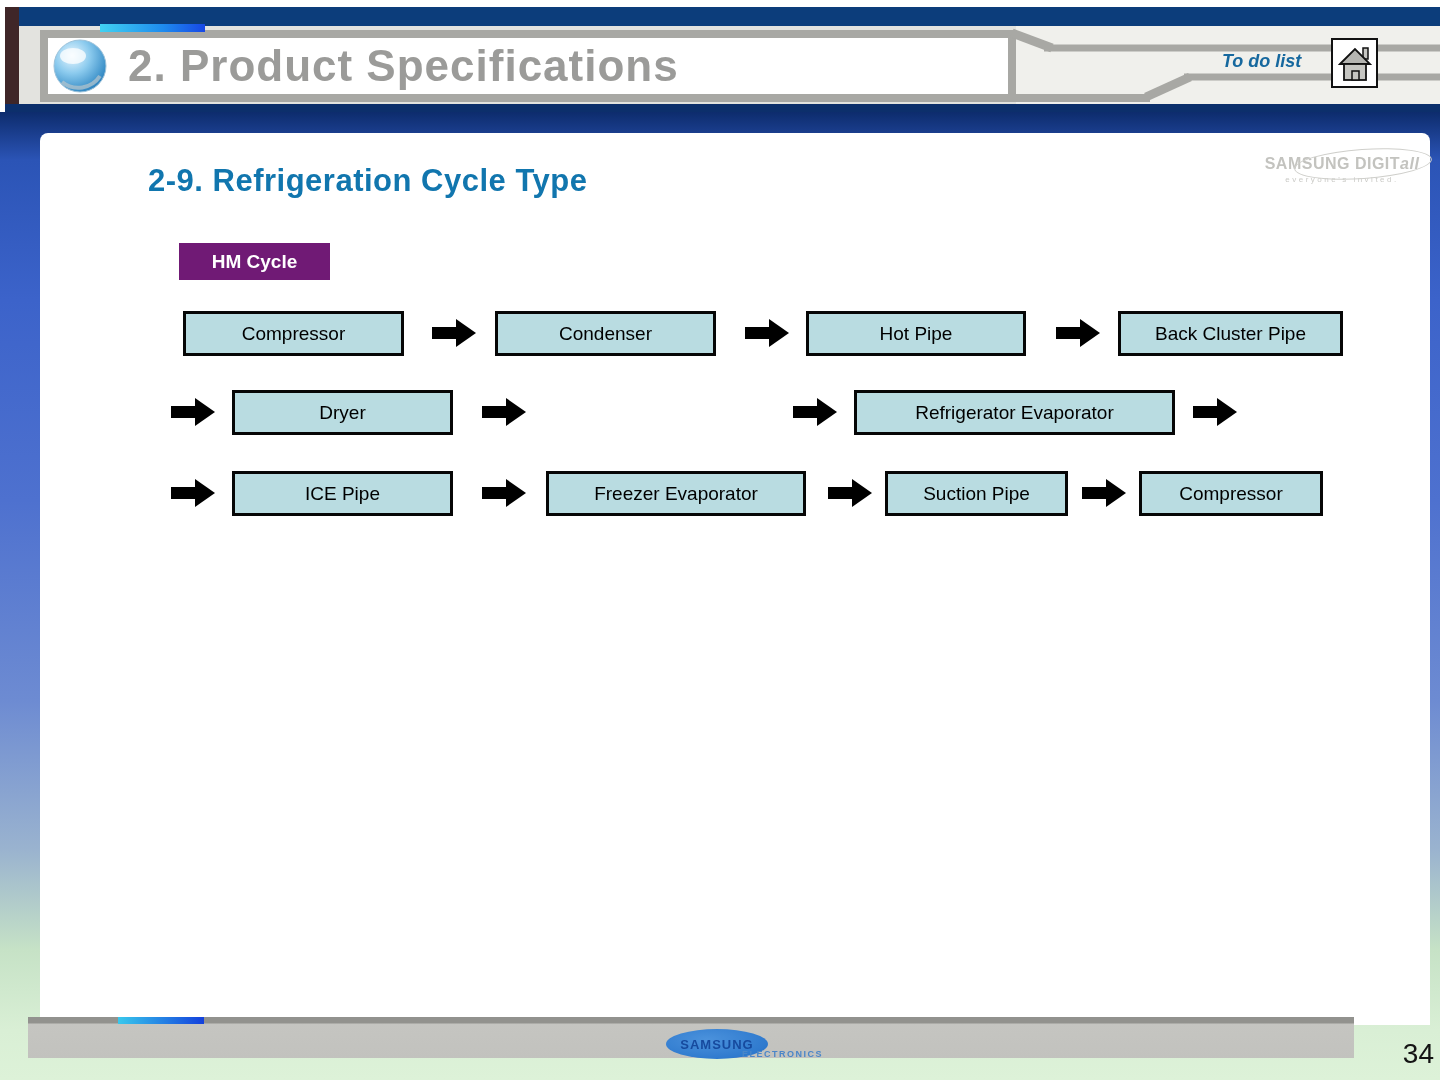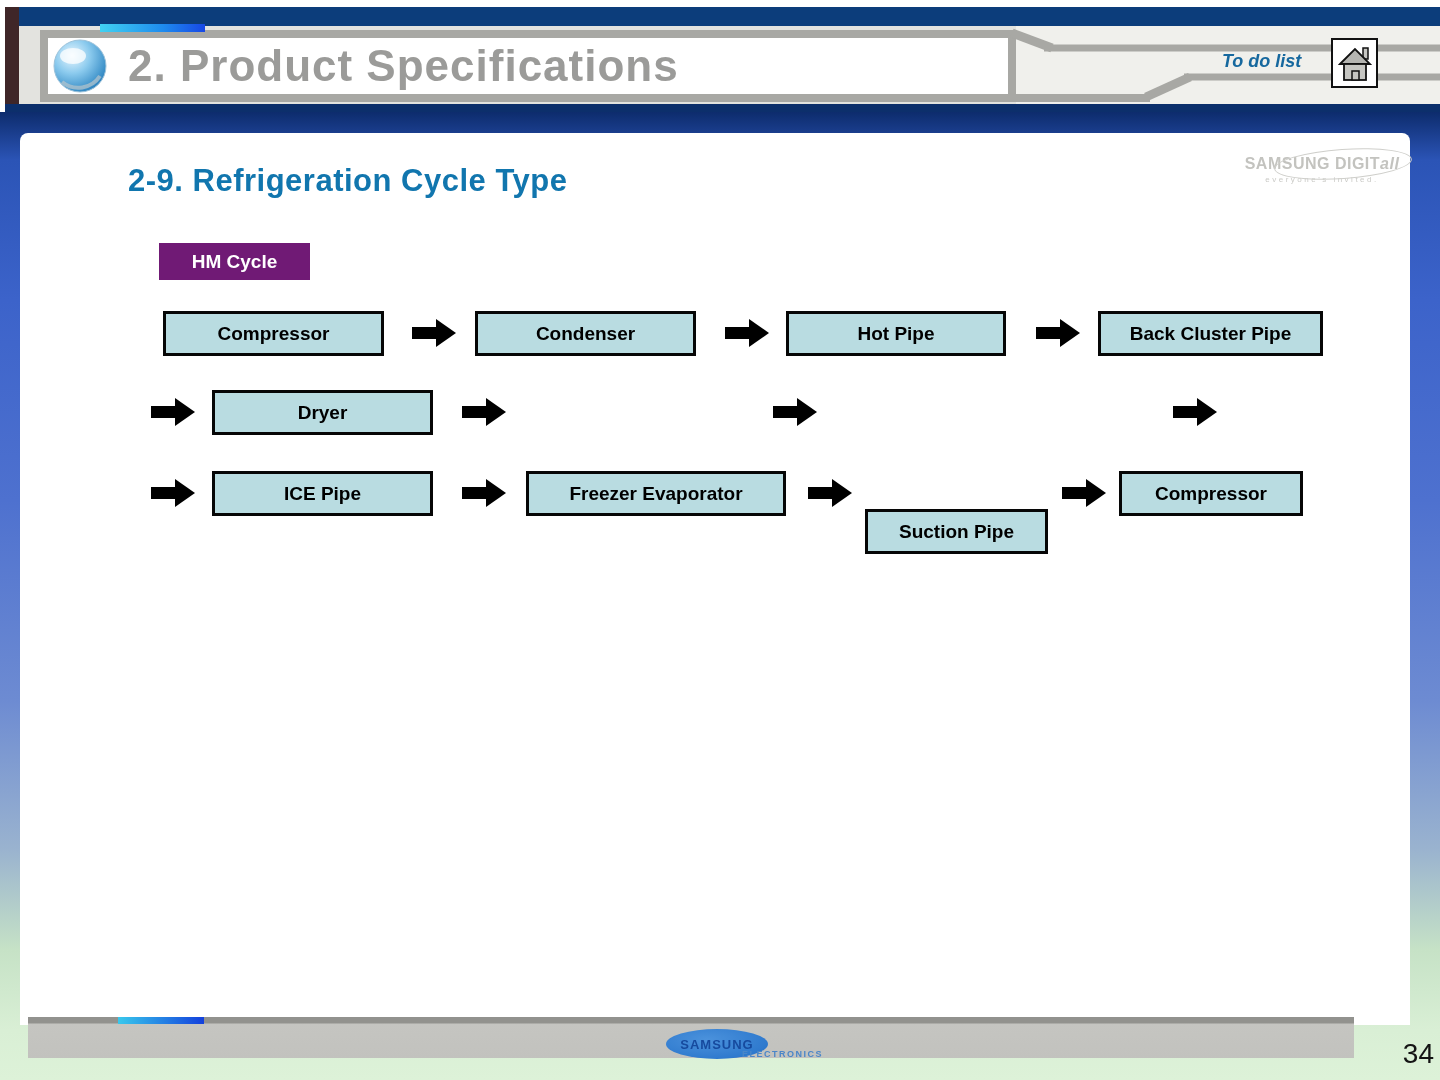--- a/index.html
+++ b/index.html
@@ -16,40 +16,40 @@
 
   .header-svg { position:absolute; left:0; top:0; }
   svg text { font-family:"Liberation Sans", sans-serif; }
 
   .todo-link { position:absolute; left:1222px; top:51px; font-size:18px; font-weight:bold;
     color:#16689e; cursor:pointer;font-style:italic; }
   .home-btn { position:absolute; left:1331px; top:38px; width:47px; height:50px;
     background:#ffffff; border:2px solid #111; display:flex; align-items:center;
     justify-content:center; cursor:pointer; }
 
-  .panel { position:absolute; left:20px; top:133px; width:1390px; height:892px;
+  .panel { position:absolute; left:40px; top:133px; width:1390px; height:892px;
     background:#ffffff; border-radius:8px 8px 0 0; }
 
   .slide-title { position:absolute; left:108px; top:30px; font-size:31px; font-weight:bold;
     color:#1176ae; letter-spacing:0.5px; }
 
   .digitall { position:absolute; left:1222px; top:22px; width:160px; text-align:center; }
   .digitall-l1 { font-size:16px; font-weight:bold; color:#c3c3bf; letter-spacing:0.5px; white-space:nowrap; }
   .digitall-l1 .suffix { font-style:italic; font-weight:bold; }
   .digitall-l2 { font-size:8px; color:#cacac6; letter-spacing:2.5px; margin-top:2px; }
   .digitall-ellipse { position:absolute; left:32px; top:-6px; width:138px; height:30px;
     border:1.5px solid #cfcfcb; border-radius:50%; transform:rotate(-4deg); }
 
   .hm-label { position:absolute; left:139px; top:110px; width:151px; height:37px;
     background:#701a75; color:#ffffff; font-size:19px; font-weight:bold;
     display:flex; align-items:center; justify-content:center; }
 
   .fbox { position:absolute; height:45px; background:#b9dce1; border:3px solid #060606;
     display:flex; align-items:center; justify-content:center;
-    font-size:19px; font-weight:bold; color:#000; white-space:nowrap; }
+    font-size:19px; font-weight:normal; color:#000; white-space:nowrap; }
 
   .arrow { position:absolute; width:44px; height:28px; }
   .arrow::before { content:""; position:absolute; left:0; top:8px; width:24px; height:12px; background:#000; }
   .arrow::after { content:""; position:absolute; left:24px; top:0; width:0; height:0;
     border-top:14px solid transparent; border-bottom:14px solid transparent; border-left:20px solid #000; }
 
   .footer-bar { position:absolute; left:28px; top:1017px; width:1326px; height:41px;
     background:linear-gradient(180deg,#92928e 0px,#92928e 6px,#c5c5c1 7px,#c2c2be 41px); }
   .footer-accent { position:absolute; left:118px; top:1017px; width:86px; height:7px;
     background:linear-gradient(90deg,#38c8ec,#1340dc); }
@@ -137,28 +137,29 @@
   <div class="fbox" style="left:455px; top:178px; width:221px;">Condenser</div>
   <div class="arrow" style="left:705px; top:186px;"></div>
   <div class="fbox" style="left:766px; top:178px; width:220px;">Hot Pipe</div>
   <div class="arrow" style="left:1016px; top:186px;"></div>
   <div class="fbox" style="left:1078px; top:178px; width:225px;">Back Cluster Pipe</div>
 
   <div class="arrow" style="left:131px; top:265px;"></div>
   <div class="fbox" style="left:192px; top:257px; width:221px;">Dryer</div>
   <div class="arrow" style="left:442px; top:265px;"></div>
   <div class="arrow" style="left:753px; top:265px;"></div>
+  <div class="fbox" style="left:814px; top:257px; width:321px;">Refrigerator Evaporator</div>
   <div class="arrow" style="left:1153px; top:265px;"></div>
 
   <div class="arrow" style="left:131px; top:346px;"></div>
   <div class="fbox" style="left:192px; top:338px; width:221px;">ICE Pipe</div>
   <div class="arrow" style="left:442px; top:346px;"></div>
   <div class="fbox" style="left:506px; top:338px; width:260px;">Freezer Evaporator</div>
   <div class="arrow" style="left:788px; top:346px;"></div>
-  <div class="fbox" style="left:845px; top:338px; width:183px;margin-top:38px;">Suction Pipe</div>
+  <div class="fbox" style="left:845px; top:338px; width:183px;">Suction Pipe</div>
   <div class="arrow" style="left:1042px; top:346px;"></div>
   <div class="fbox" style="left:1099px; top:338px; width:184px;">Compressor</div>
 
 </div>
 
 <div class="footer-bar"></div>
 <div class="footer-accent"></div>
 <div class="samsung-oval">
   <span>SAMSUNG</span>
 </div>

